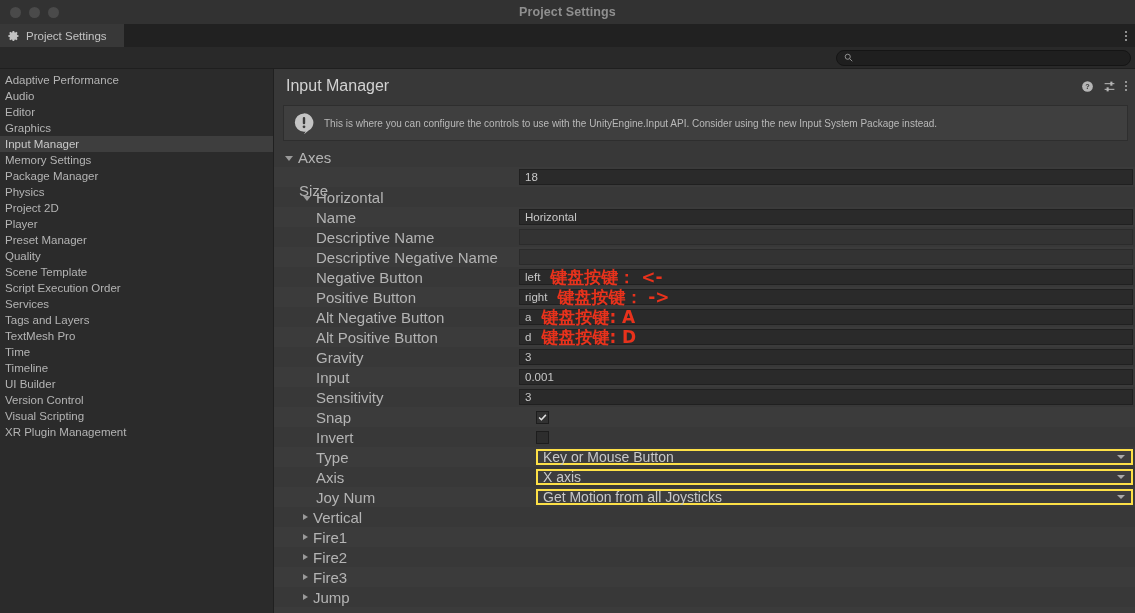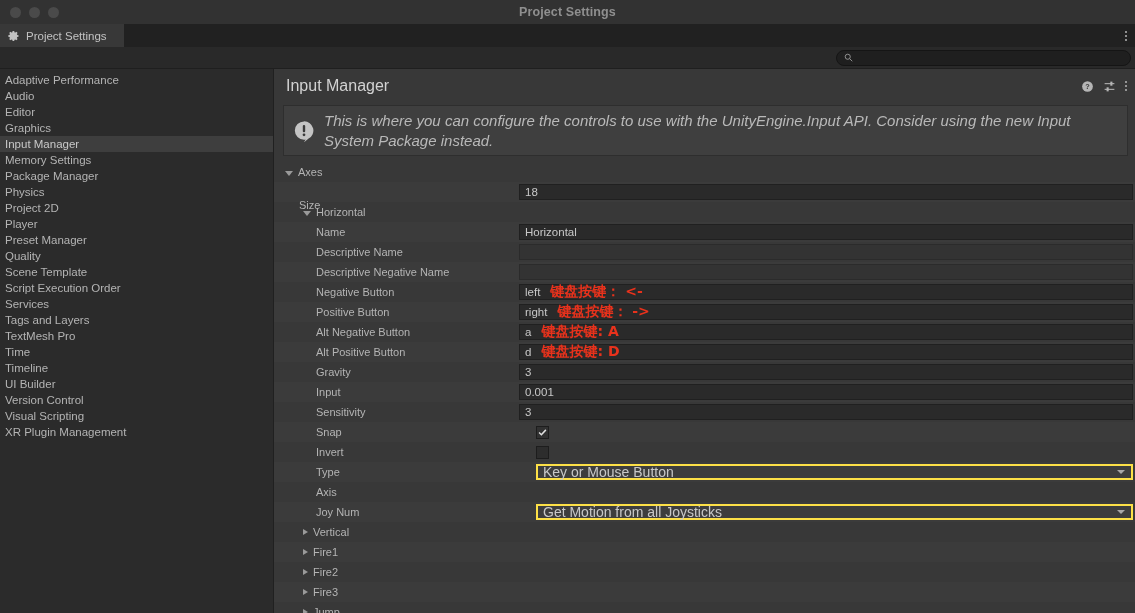--- a/index.html
+++ b/index.html
@@ -84,31 +84,31 @@
   .page-title { font-size: 16px; color: #d2d2d2; font-weight: normal; flex: 1; }
   .head-icons { display: flex; align-items: center; gap: 9px; color: #b5b5b5; }
   .ic { width: 13px; height: 13px; }
 
   .banner {
     margin: 2px 7px 6px 9px; min-height: 36px;
     background: #3f3f3f; border: 1px solid #2e2e2e;
     display: flex; align-items: center; gap: 9px; padding: 5px 9px;
   }
   .banner-ic { width: 22px; height: 22px; flex: none; }
-  .banner-txt { font-size: 15px; color: #b9b9b9; line-height: 1.3; font-style: italic; }
+  .banner-txt { font-size: 10px; color: #b9b9b9; line-height: 1.3; }
 
   
   .rows { padding-left: 0; }
   .row {
     height: 20px; display: flex; align-items: center;
     position: relative;
   }
   .row.alt { background: #3b3b3b; }
   .label {
-    font-size: 11px; color: #b4b4b4; white-space: nowrap;
+    font-size: 15px; color: #b4b4b4; white-space: nowrap;
     display: flex; align-items: center; gap: 4px;
   }
   .foldout {
     width: 0; height: 0; flex: none;
     border-left: 5px solid #9a9a9a;
     border-top: 3.5px solid transparent;
     border-bottom: 3.5px solid transparent;
     margin-right: 1px;
   }
   .foldout.open {
@@ -145,21 +145,21 @@
 
   .cbox {
     position: absolute; left: 262px; width: 13px; height: 13px;
     background: #2d2d2d; border: 1px solid #1d1d1d;
     display: flex; align-items: center; justify-content: center;
   }
   .cbox.on { background: #313131; }
   .tick { width: 9px; height: 9px; }
 
   .annot {
-    color: #e8321c; font-size: 14px; font-weight: bold;
+    color: #e8321c; font-size: 17px; font-weight: bold;
     margin-left: 10px; white-space: nowrap;
     font-family: "DejaVu Sans", sans-serif;
   }
 </style>
 </head>
 <body>
 
 <div class="titlebar">
   <div class="traffic">
     <span class="dot"></span>
@@ -383,20 +383,24 @@
           </div>
           <div class="dropdown">
             <span>Key or Mouse Button</span>
             <span class="caret"></span>
           </div>
         </div>
         <div class="row">
           <div class="label ind3">
             <span>Axis</span>
           </div>
+          <div class="dropdown">
+            <span>X axis</span>
+            <span class="caret"></span>
+          </div>
         </div>
         <div class="row alt">
           <div class="label ind3">
             <span>Joy Num</span>
           </div>
           <div class="dropdown">
             <span>Get Motion from all Joysticks</span>
             <span class="caret"></span>
           </div>
         </div>

